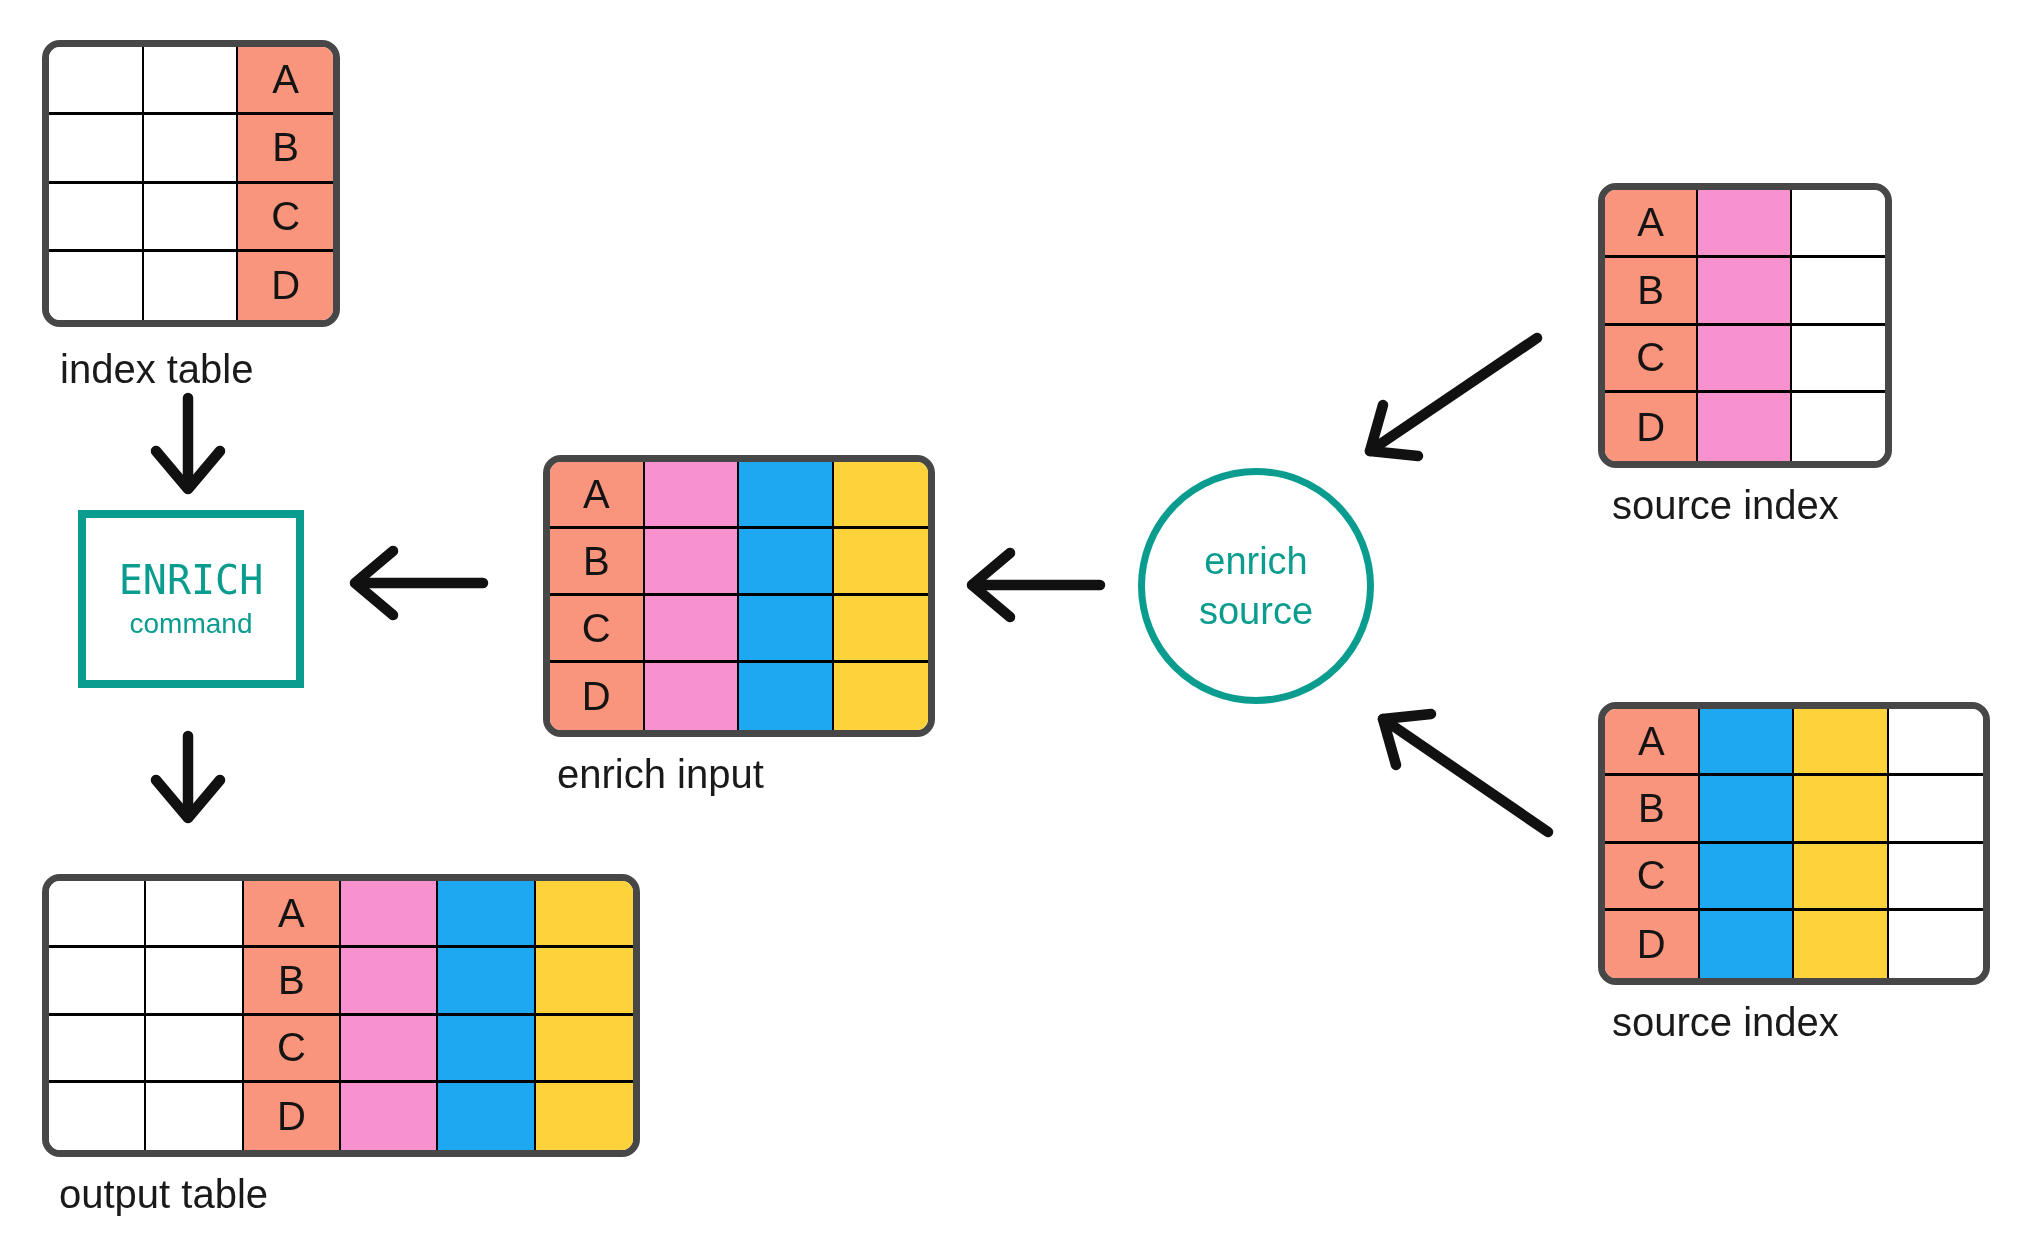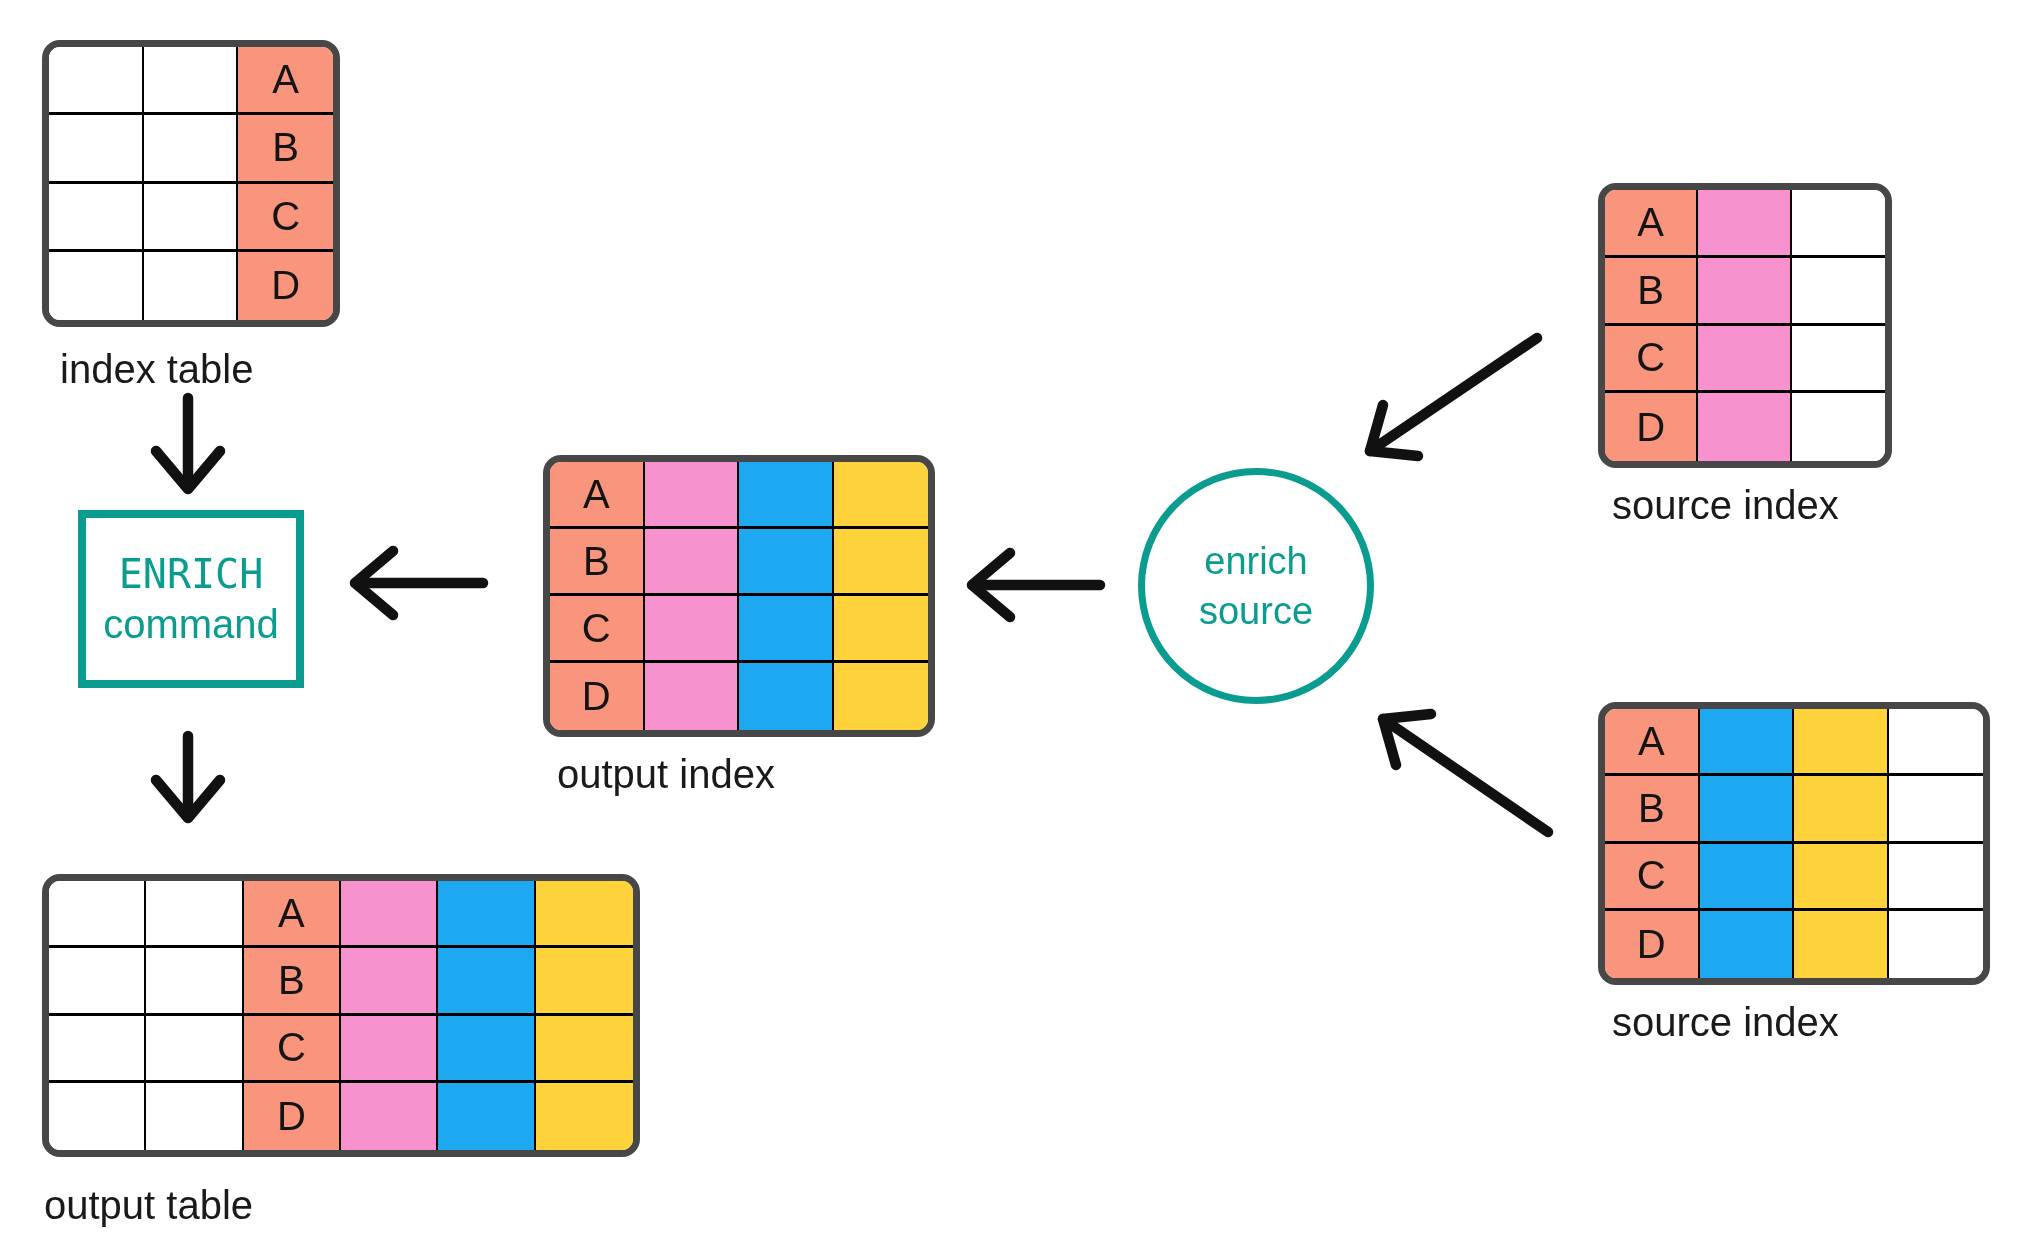--- a/index.html
+++ b/index.html
@@ -66,21 +66,21 @@
     justify-content: center;
     gap: 10px;
     color: var(--teal, #0a9d8f);
   }
   .cmdbox .mono {
     font-family: "DejaVu Sans Mono", monospace;
     font-size: 40px;
     line-height: 1;
   }
   .cmdbox .sans {
-    font-size: 40px;
+    font-size: 28px;
     line-height: 1;
   }
   .policy-circle {
     position: absolute;
     left: 1138px; top: 468px;
     width: 236px; height: 236px;
     box-sizing: border-box;
     border: 7px solid var(--teal, #0a9d8f);
     border-radius: 50%;
     background: #ffffff;
@@ -166,41 +166,41 @@
       <div class="cell vline hline" style="background: rgb(248, 146, 206);"></div>
       <div class="cell vline hline" style="background: rgb(31, 168, 242);"></div>
       <div class="cell hline" style="background: rgb(253, 210, 58);"></div>
       <div class="cell vline" style="background: rgb(255, 255, 255);"></div>
       <div class="cell vline" style="background: rgb(255, 255, 255);"></div>
       <div class="cell vline" style="background: rgb(249, 149, 124);">D</div>
       <div class="cell vline" style="background: rgb(248, 146, 206);"></div>
       <div class="cell vline" style="background: rgb(31, 168, 242);"></div>
       <div class="cell" style="background: rgb(253, 210, 58);"></div>
     </div>
-  <div class="tlabel" style="left:44px; top:1172px;margin-top:11px;">output table</div>
+  <div class="tlabel" style="left:59px; top:1172px;">output table</div>
 
   <div class="dtable" style="left: 543px; top: 455px; width: 392px; height: 282px; grid-template-columns: repeat(4, 1fr); grid-template-rows: repeat(4, 1fr);">
       <div class="cell vline hline" style="background: rgb(249, 149, 124);">A</div>
       <div class="cell vline hline" style="background: rgb(248, 146, 206);"></div>
       <div class="cell vline hline" style="background: rgb(31, 168, 242);"></div>
       <div class="cell hline" style="background: rgb(253, 210, 58);"></div>
       <div class="cell vline hline" style="background: rgb(249, 149, 124);">B</div>
       <div class="cell vline hline" style="background: rgb(248, 146, 206);"></div>
       <div class="cell vline hline" style="background: rgb(31, 168, 242);"></div>
       <div class="cell hline" style="background: rgb(253, 210, 58);"></div>
       <div class="cell vline hline" style="background: rgb(249, 149, 124);">C</div>
       <div class="cell vline hline" style="background: rgb(248, 146, 206);"></div>
       <div class="cell vline hline" style="background: rgb(31, 168, 242);"></div>
       <div class="cell hline" style="background: rgb(253, 210, 58);"></div>
       <div class="cell vline" style="background: rgb(249, 149, 124);">D</div>
       <div class="cell vline" style="background: rgb(248, 146, 206);"></div>
       <div class="cell vline" style="background: rgb(31, 168, 242);"></div>
       <div class="cell" style="background: rgb(253, 210, 58);"></div>
     </div>
-  <div class="tlabel" style="left:557px; top:752px;">output index</div>
+  <div class="tlabel" style="left:557px; top:752px;">enrich input</div>
 
   <div class="policy-circle">
     <div>enrich</div>
     <div>source</div>
   </div>
 
   <div class="dtable" style="left: 1598px; top: 183px; width: 294px; height: 285px; grid-template-columns: repeat(3, 1fr); grid-template-rows: repeat(4, 1fr);">
       <div class="cell vline hline" style="background: rgb(249, 149, 124);">A</div>
       <div class="cell vline hline" style="background: rgb(248, 146, 206);"></div>
       <div class="cell hline" style="background: rgb(255, 255, 255);"></div>

